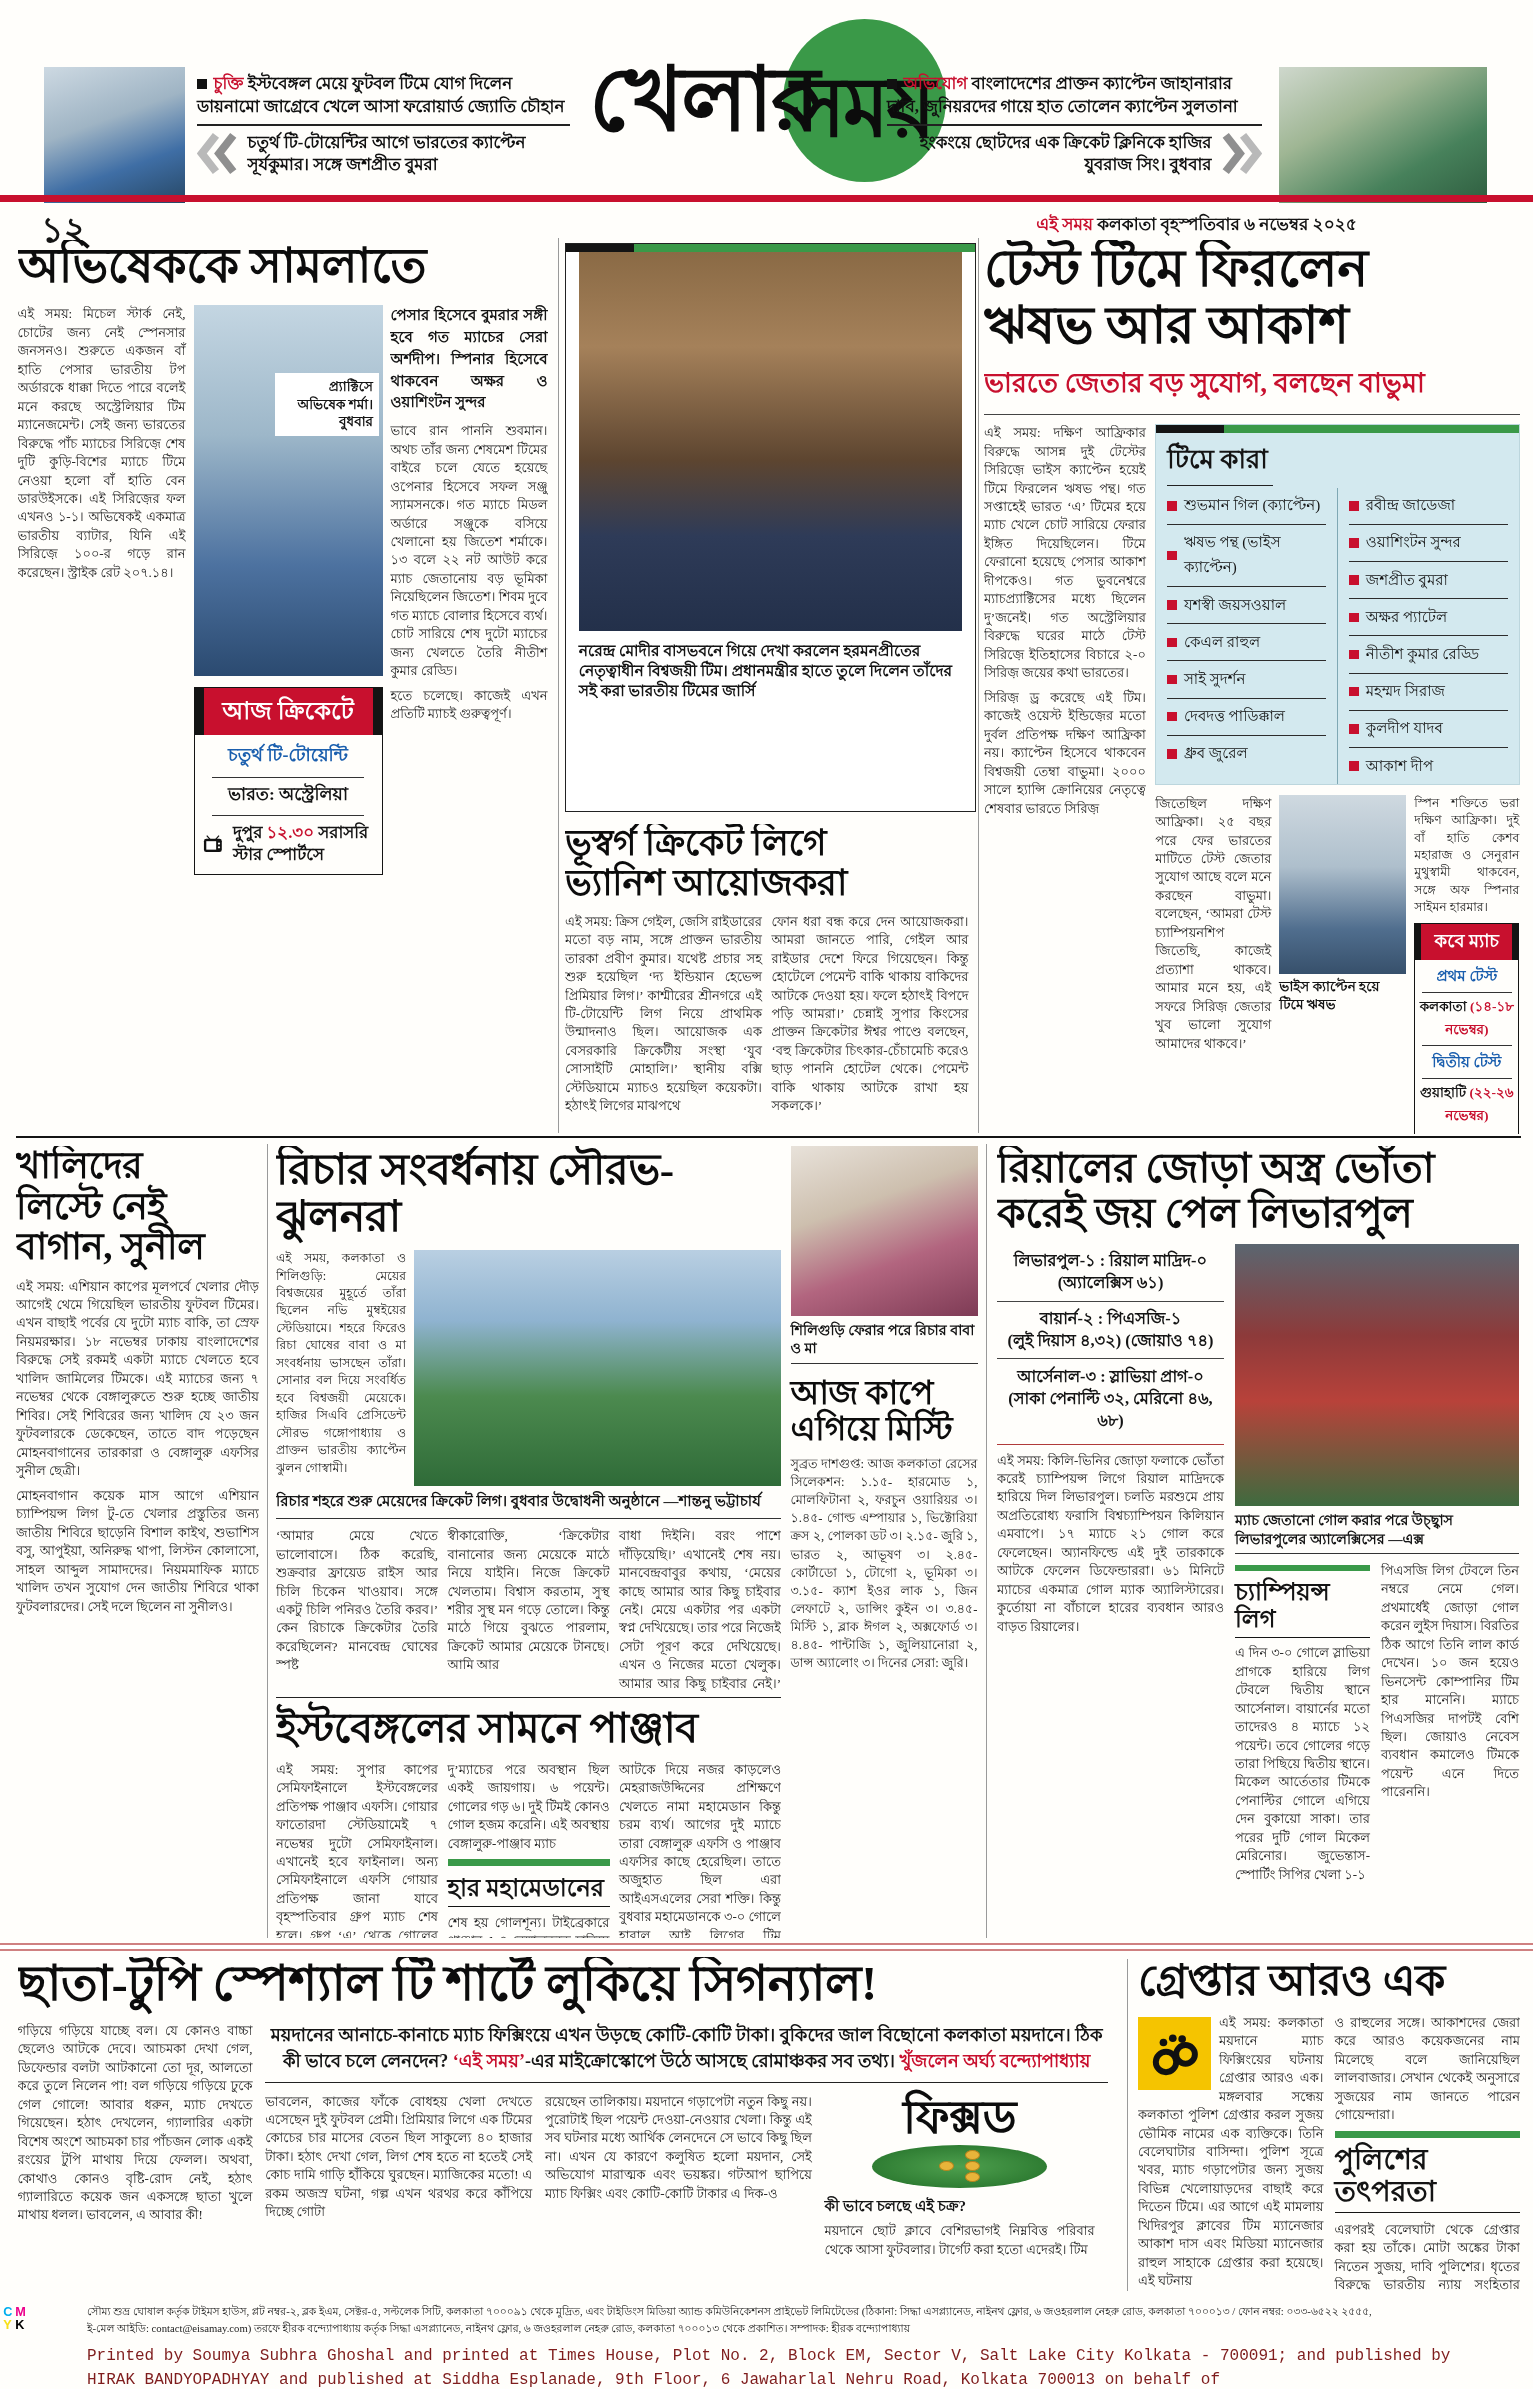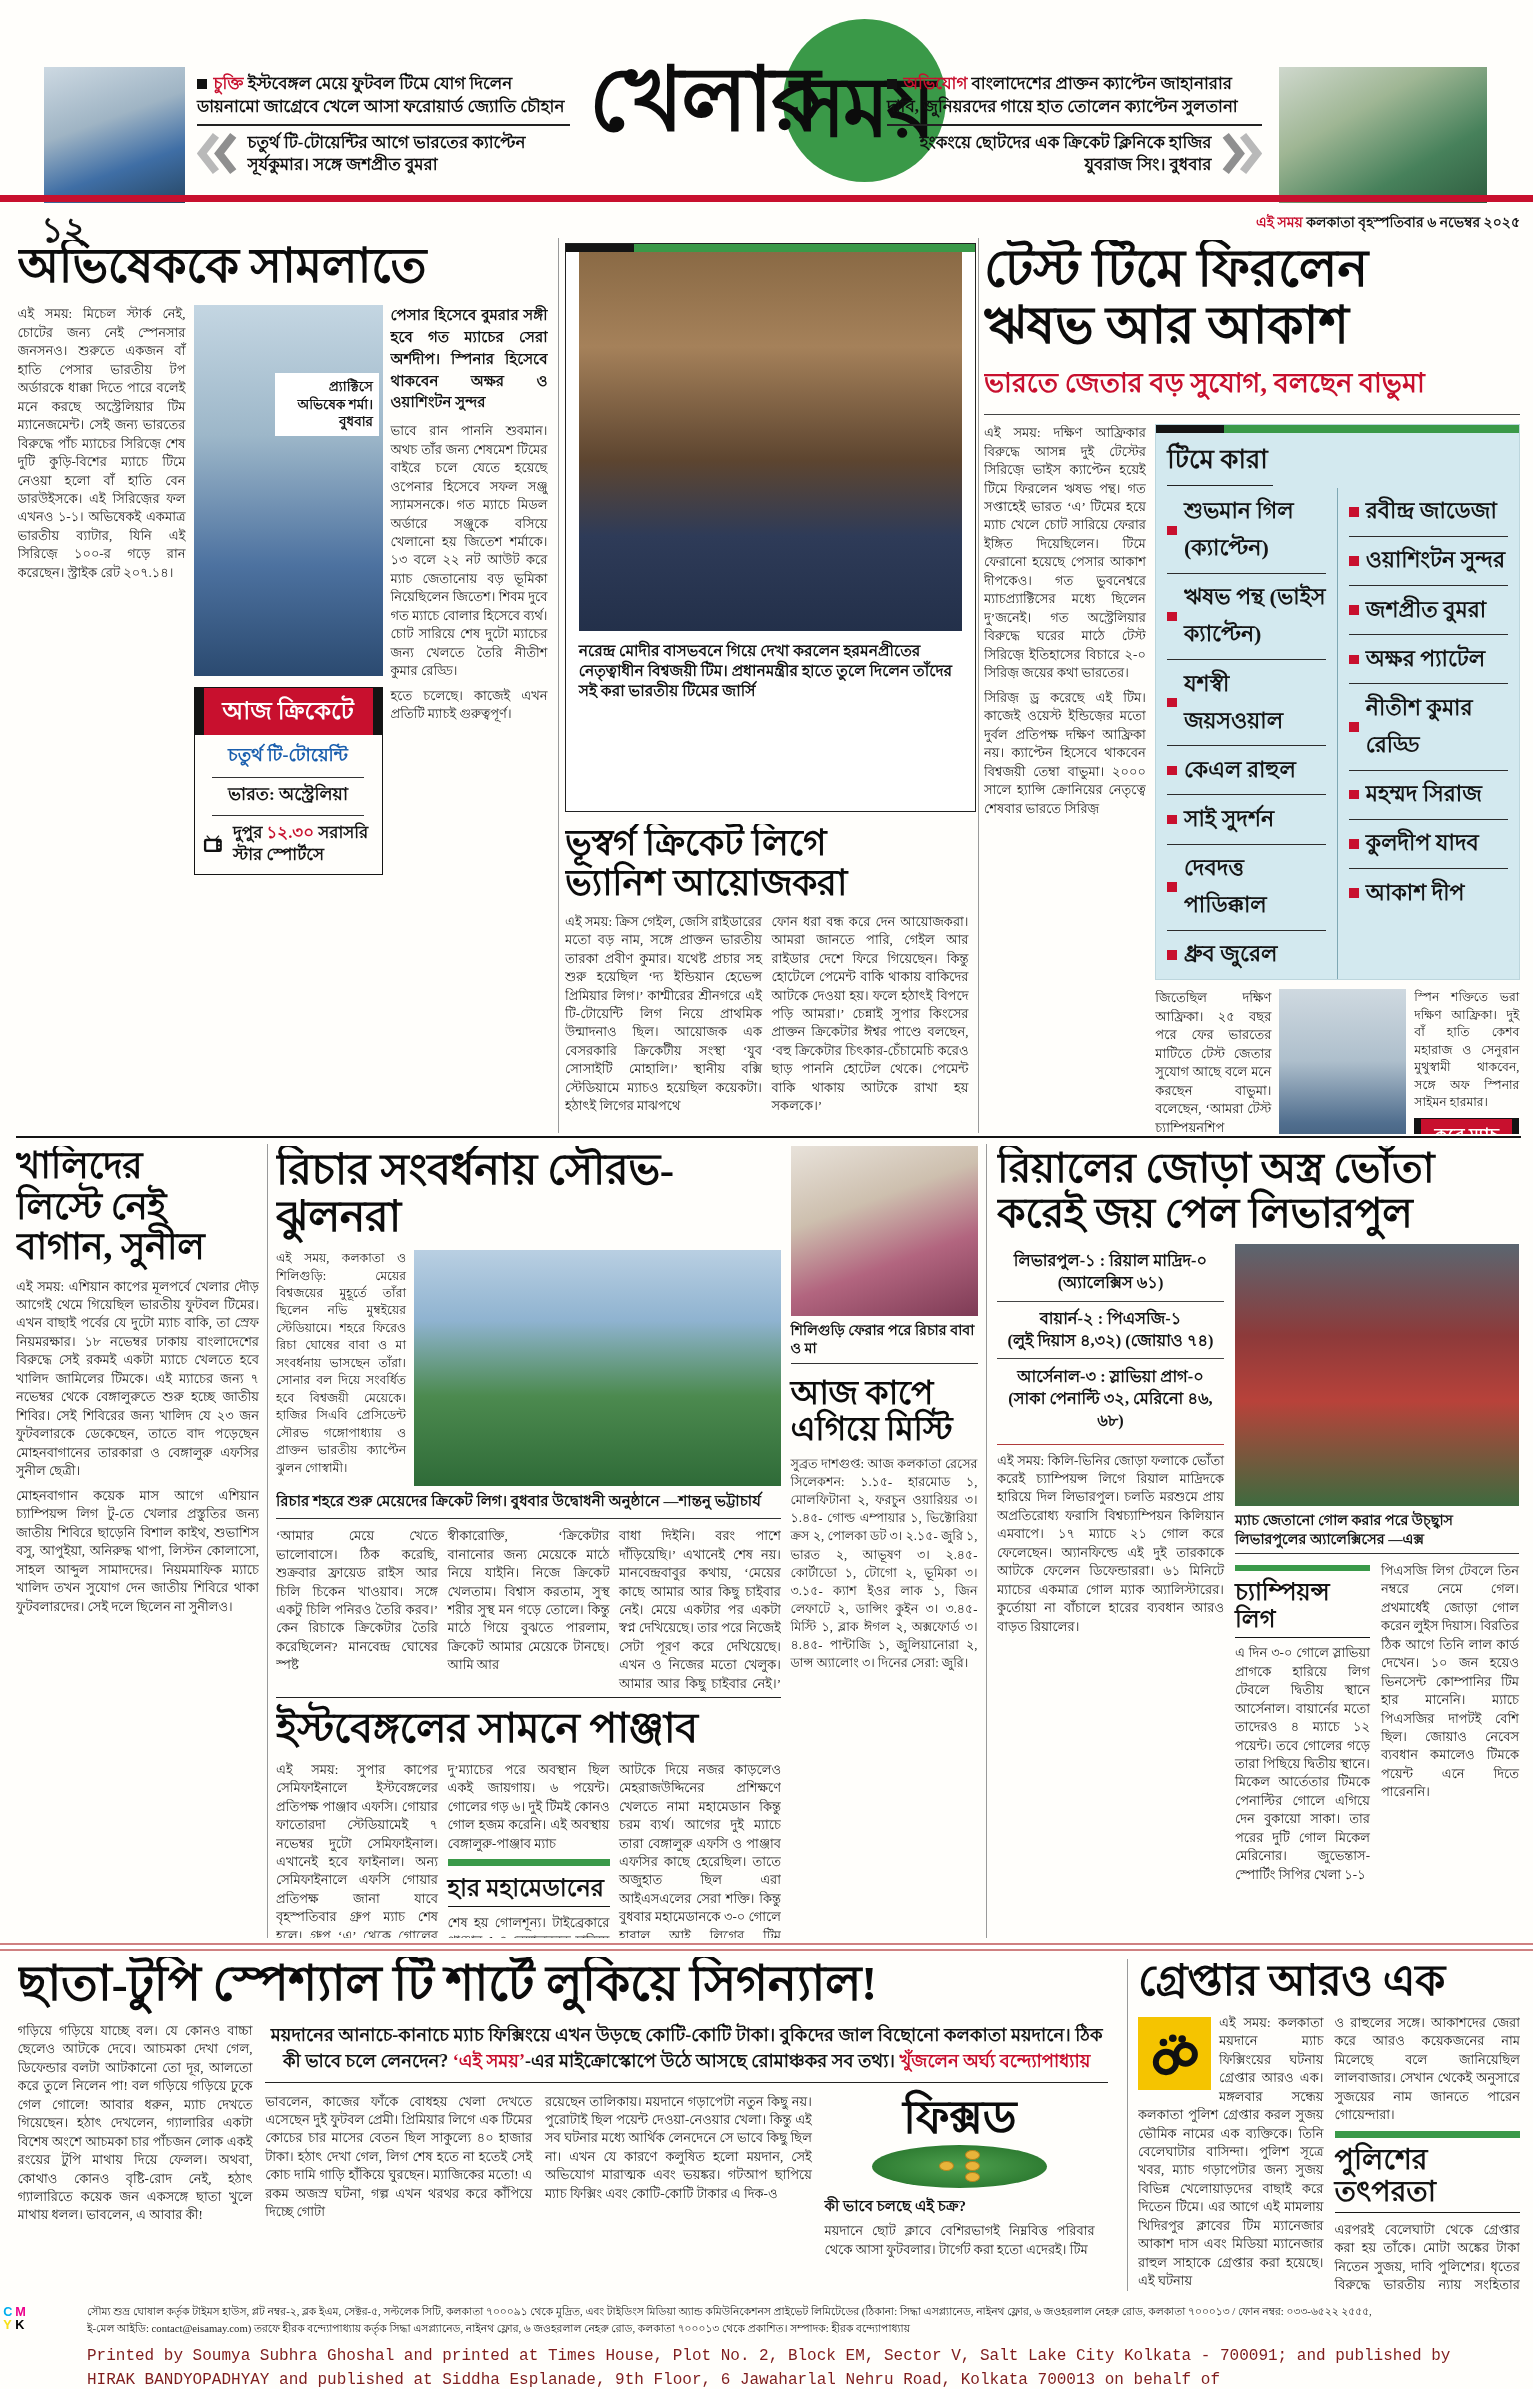--- a/index.html
+++ b/index.html
@@ -18,21 +18,21 @@
   .caption{font-weight:bold;font-size:14.3px;line-height:1.3}
   .bullet{display:inline-block;width:9.5px;height:9.5px;background:#c8102e;flex:0 0 9.5px}
   .bsq{display:inline-block;width:10.3px;height:10.3px;background:#111;margin-right:6.3px}
   .greenbar{height:8px;background:#3a9948;position:relative}
   .greenbar::before{content:"";position:absolute;left:0;top:0;width:68px;height:100%;background:#141414}
   .chev{flex:0 0 auto}
   
   .brief{font-size:16.7px;font-weight:bold;line-height:1.35;color:#101010}
   
   .teambox{background:#d3e9ef;border:0.8px solid #bcd6dd}
-  .teambox li{list-style:none;display:flex;align-items:center;gap:7.1px;font-size:22px;font-weight:bold;
+  .teambox li{list-style:none;display:flex;align-items:center;gap:7.1px;font-size:15px;font-weight:normal;
               padding:5.6px 0;border-bottom:1.2px solid #2c2c2c}
   .teambox ul{margin:0;padding:0 11px}
   
   .boxhead{background:#c8102e;color:#fff;font-weight:bold;text-align:center;
            border-left:9.5px solid #141414;border-right:9.5px solid #141414}
   .thinline{border-top:1px solid #333;margin:4.8px 0}
   .redline{border-top:1.6px solid #b03a3a;margin:6.3px 0}
   .scoreblock{text-align:center;font-weight:bold;font-size:16.3px;line-height:1.35;
               border-bottom:1px solid #444;padding:6.3px 0}
   .subhead{font-weight:bold;font-size:26px;line-height:1.1;padding:4.8px 0;border-bottom:1.6px solid #141414}
@@ -82,21 +82,21 @@
         <polyline points="28,4 46,27 28,50" fill="none" stroke="#b9b9b9" stroke-width="10"></polyline>
       </svg>
     </div>
   </div>
 
   <div class="abs photo" style="left:1279px;top:67px;width:208px;height:136px;background:linear-gradient(150deg,#cfd8cd 0%,#9fb694 35%,#47815b 70%,#2f5e40 100%)"></div>
 
   <div class="abs" style="left:0;top:195px;width:1534px;height:7.1px;background:#c8102e"></div>
 
   <div class="abs bold" style="left:41px;top:203px;font-size:35px">১২</div>
-  <div class="abs bold" style="left:873px;top:211px;width:647px;text-align:right;font-size:14px">
+  <div class="abs bold" style="left:873px;top:211px;width:647px;text-align:center;font-size:17px">
     <span class="red">এই সময়</span><span> কলকাতা বৃহস্পতিবার ৬ নভেম্বর ২০২৫</span>
   </div>
 
   <div class="vrule" style="left:558px;top:238px;height:895px"></div>
   <div class="vrule" style="left:978px;top:238px;height:895px"></div>
 
   <div class="abs" style="left:17.5px;top:240px;width:530px;height:894px;overflow:hidden">
     <div class="hl" style="font-size:48px">
       <div>অভিষেককে সামলাতে</div>
     </div>

